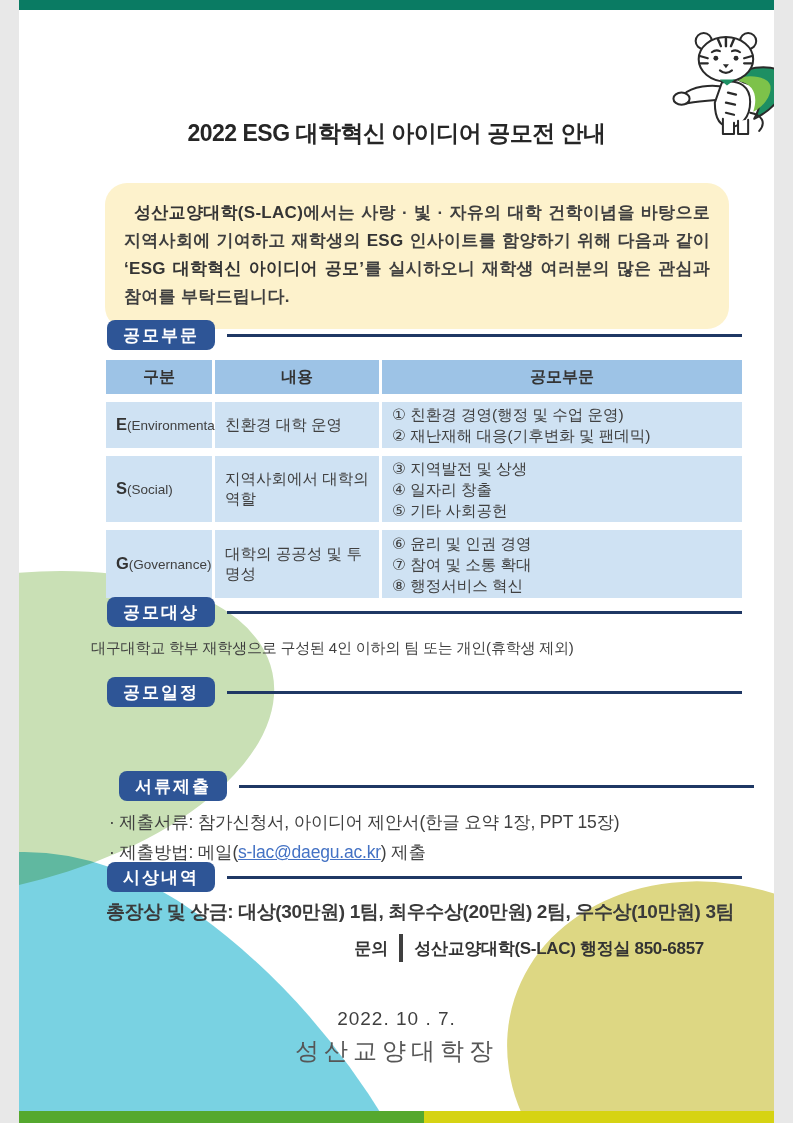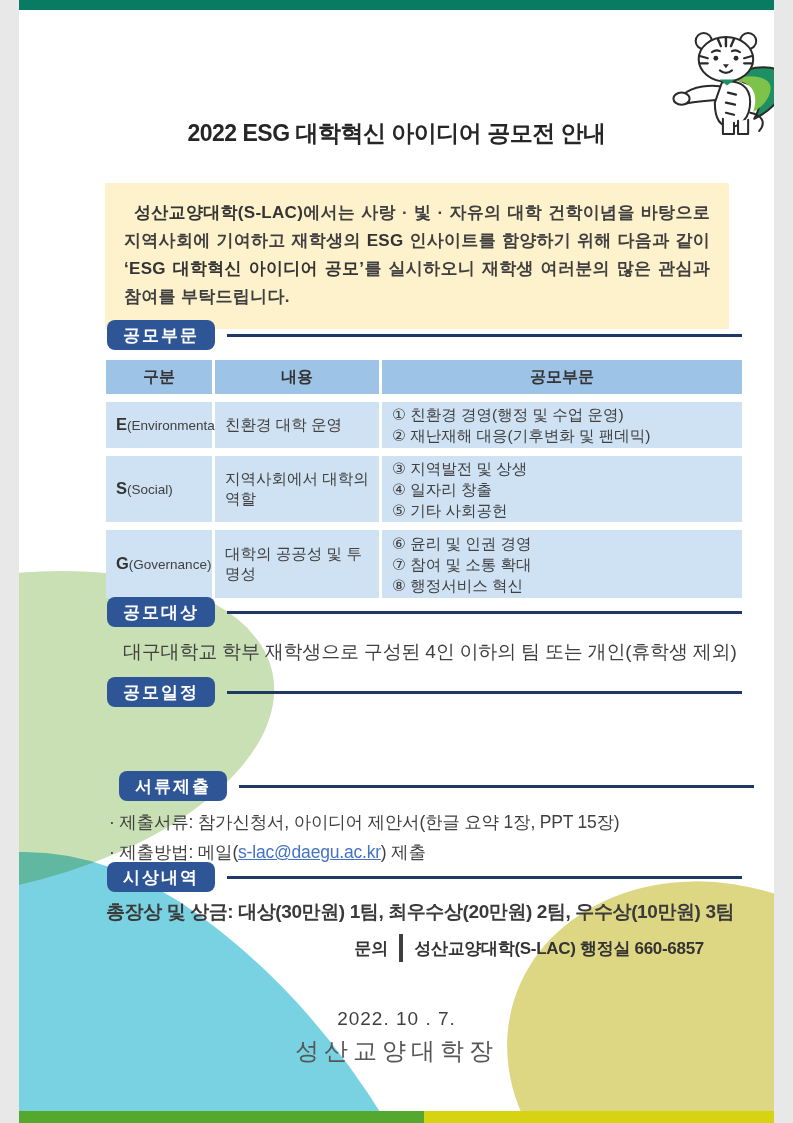--- a/index.html
+++ b/index.html
@@ -19,21 +19,21 @@
   .content{position:absolute;inset:0;z-index:1;}
   .mascot{position:absolute;left:648px;top:32px;width:132px;height:106px;z-index:2;}
   .title{
     position:absolute;top:118px;left:0;width:100%;margin:0;text-align:center;
     font-size:23px;font-weight:bold;color:#262626;letter-spacing:-0.5px;
   }
   .intro-box{
     position:absolute;left:86px;top:183px;width:624px;box-sizing:border-box;
     background:#fdf2cc;padding:16px 19px 18px 19px;
     font-size:17px;line-height:28px;font-weight:600;color:#3f3f3f;
-    text-align:justify;text-indent:10px;letter-spacing:0.3px;
+    text-align:justify;text-indent:10px;letter-spacing:0.3px;border-radius:22px;
   }
   .intro-box .b{font-weight:800;color:#343434;}
   
   .sec{position:absolute;left:88px;width:635px;display:flex;align-items:center;}
   .sec-badge{
     min-width:108px;height:30px;background:#2e5596;border-radius:8px;color:#fff;
     font-weight:bold;font-size:17px;display:flex;align-items:center;justify-content:center;
     padding:0 14px;box-sizing:border-box;letter-spacing:2px;
   }
   .sec-rule{flex:1;height:3px;background:#1f3864;margin-left:12px;}
@@ -44,21 +44,21 @@
     gap:8px 3px;font-size:15.5px;color:#404040;
   }
   .th{background:#9dc3e6;font-weight:bold;font-size:16px;color:#333;
       display:flex;align-items:center;justify-content:center;}
   .td{background:#cfe2f3;display:flex;flex-direction:column;justify-content:center;
       padding:3px 10px;box-sizing:border-box;line-height:20px;}
   .td .code{font-weight:bold;font-size:16.5px;color:#333;}
   .td .code-sub{font-size:13.5px;}
   .td .item{line-height:21px;white-space:nowrap;}
   
-  .body-line{position:absolute;left:104px;font-size:19px;color:#3f3f3f;letter-spacing:-0.2px;}
+  .body-line{position:absolute;left:72px;font-size:15px;color:#3f3f3f;letter-spacing:-0.2px;}
   .bullets{position:absolute;left:90px;font-size:17.5px;color:#3f3f3f;line-height:26px;letter-spacing:-0.2px;}
   .bullets div{margin-bottom:4px;white-space:nowrap;}
   .email-link{color:#4472c4;text-decoration:underline;cursor:pointer;}
   .award-line{position:absolute;left:87px;top:899px;width:640px;font-size:19px;color:#3a3a3a;
       letter-spacing:-0.4px;white-space:nowrap;font-weight:bold;}
   .contact{position:absolute;right:70px;top:934px;display:flex;align-items:center;
       font-weight:bold;color:#333;font-size:17px;}
   .contact .divider{width:4px;height:28px;background:#3f3f3f;margin:0 11px;}
   .contact .c-text{letter-spacing:-0.3px;}
   .date-line{position:absolute;top:1008px;left:0;width:100%;text-align:center;
@@ -203,21 +203,21 @@
       <div class="sec-badge">
         <span>시상내역</span>
       </div>
       <div class="sec-rule"></div>
     </div>
     <div class="award-line">총장상 및 상금: 대상(30만원) 1팀, 최우수상(20만원) 2팀, 우수상(10만원) 3팀</div>
 
     <div class="contact">
       <span>문의</span>
       <div class="divider"></div>
-      <span class="c-text">성산교양대학(S-LAC) 행정실 660-6857</span>
+      <span class="c-text">성산교양대학(S-LAC) 행정실 850-6857</span>
     </div>
 
     <div class="date-line">2022. 10 . 7.</div>
     <div class="signature-line">성산교양대학장</div>
 
   </div>
 
   <div class="bottom-bar">
     <div class="seg-green"></div>
     <div class="seg-yellow"></div>

